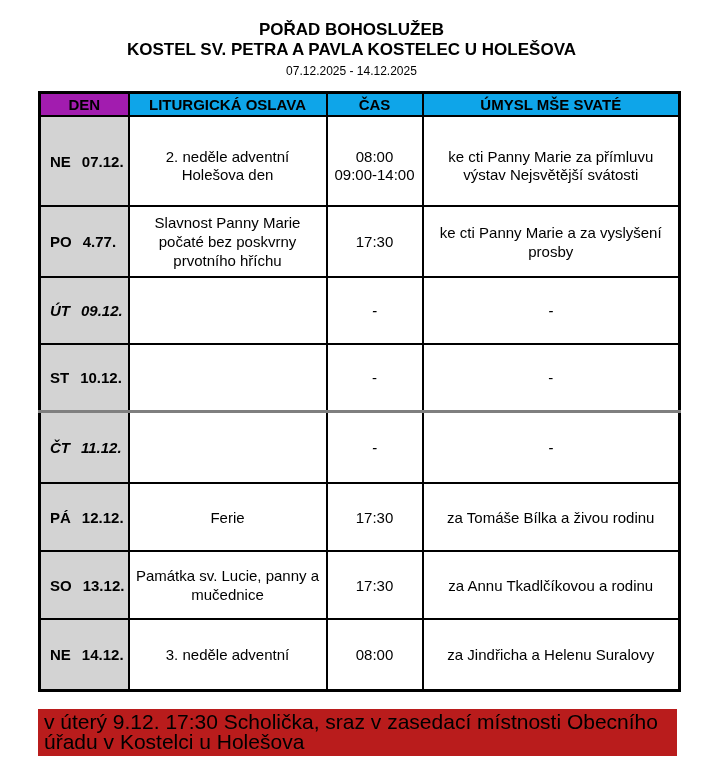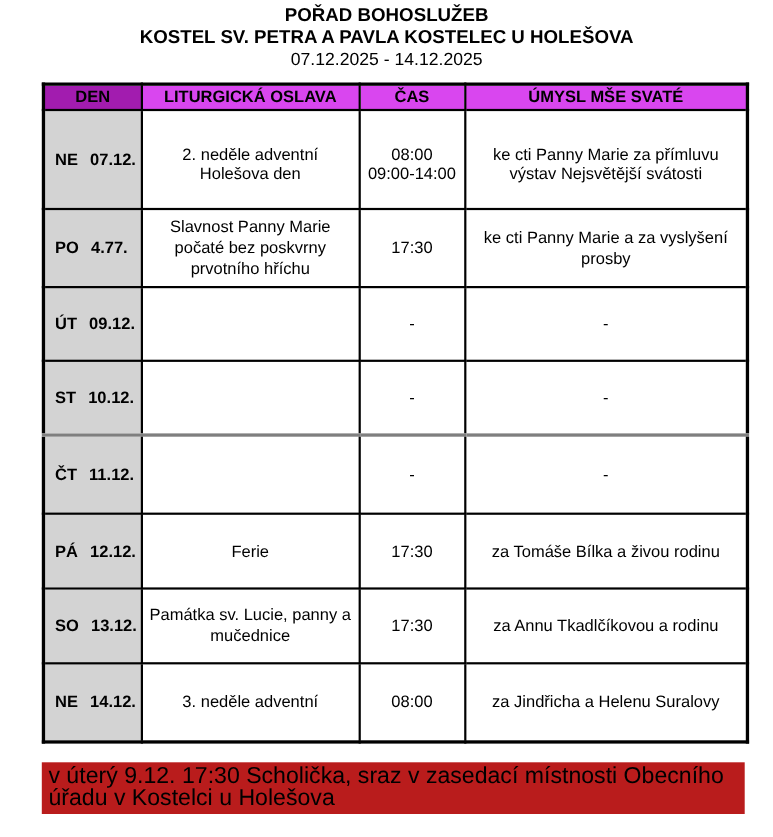--- a/index.html
+++ b/index.html
@@ -10,30 +10,30 @@
     color: #000000;
   }
   .page {
     position: relative;
     width: 703px;
     height: 761px;
     background: #ffffff;
     overflow: hidden;
   }
   .doc-header {
-    padding-top: 4px;
+    padding-top: 20px;
     text-align: center;
     line-height: 20px;
   }
   .doc-header .t1 {
     font-size: 17px;
     font-weight: bold;
   }
   .doc-header .t2 {
-    font-size: 16px;
+    font-size: 12px;
     font-weight: normal;
     margin-top: 1px;
   }
   table.schedule {
     border-collapse: collapse;
     table-layout: fixed;
     margin: 10px 0 0 38px;
     width: 640px;
     border: 3px solid #000000;
   }
@@ -45,21 +45,21 @@
     vertical-align: middle;
     overflow: hidden;
   }
   col.c-day   { width: 89px; }
   col.c-oslava{ width: 198px; }
   col.c-cas   { width: 96px; }
   col.c-umysl { width: 257px; }
   tr.hr th {
     height: 21px;
     font-weight: bold;
-    background: #d946ef;
+    background: #0ea5e9;
   }
   tr.hr th.day-head { background: #a21caf; }
   td.day-cell {
     background: #d3d3d3;
     font-weight: bold;
     text-align: left;
   }
   .day {
     display: flex;
     gap: 11px;
@@ -73,24 +73,24 @@
     display: flex;
     flex-direction: column;
     justify-content: center;
     height: 82px;
     padding: 16px 2px 6px 2px;
     box-sizing: border-box;
     line-height: 18px;
   }
   tr.r0 td { height: 88px; }
   tr.r1 td { height: 69px; }
-  tr.r2 td { height: 65px; }
+  tr.r2 td { height: 65px; font-style: italic; }
   tr.r3 td { height: 65px; }
   tr.r4 td { height: 69px; border-top: 3px solid #7f7f7f; }
-  tr.r4 td.day-cell, tr.r4 td { border-top-color: #7f7f7f; }
+  tr.r4 td.day-cell, tr.r4 td { border-top-color: #7f7f7f; font-style: italic; }
   tr.r5 td { height: 66px; }
   tr.r6 td { height: 66px; }
   tr.r7 td { height: 69px; }
   .footer-note {
     margin: 17px 0 0 38px;
     width: 627px;
     background: #b91c1c;
     font-size: 21px;
     line-height: 20px;
     padding: 3px 6px 4px 6px;

